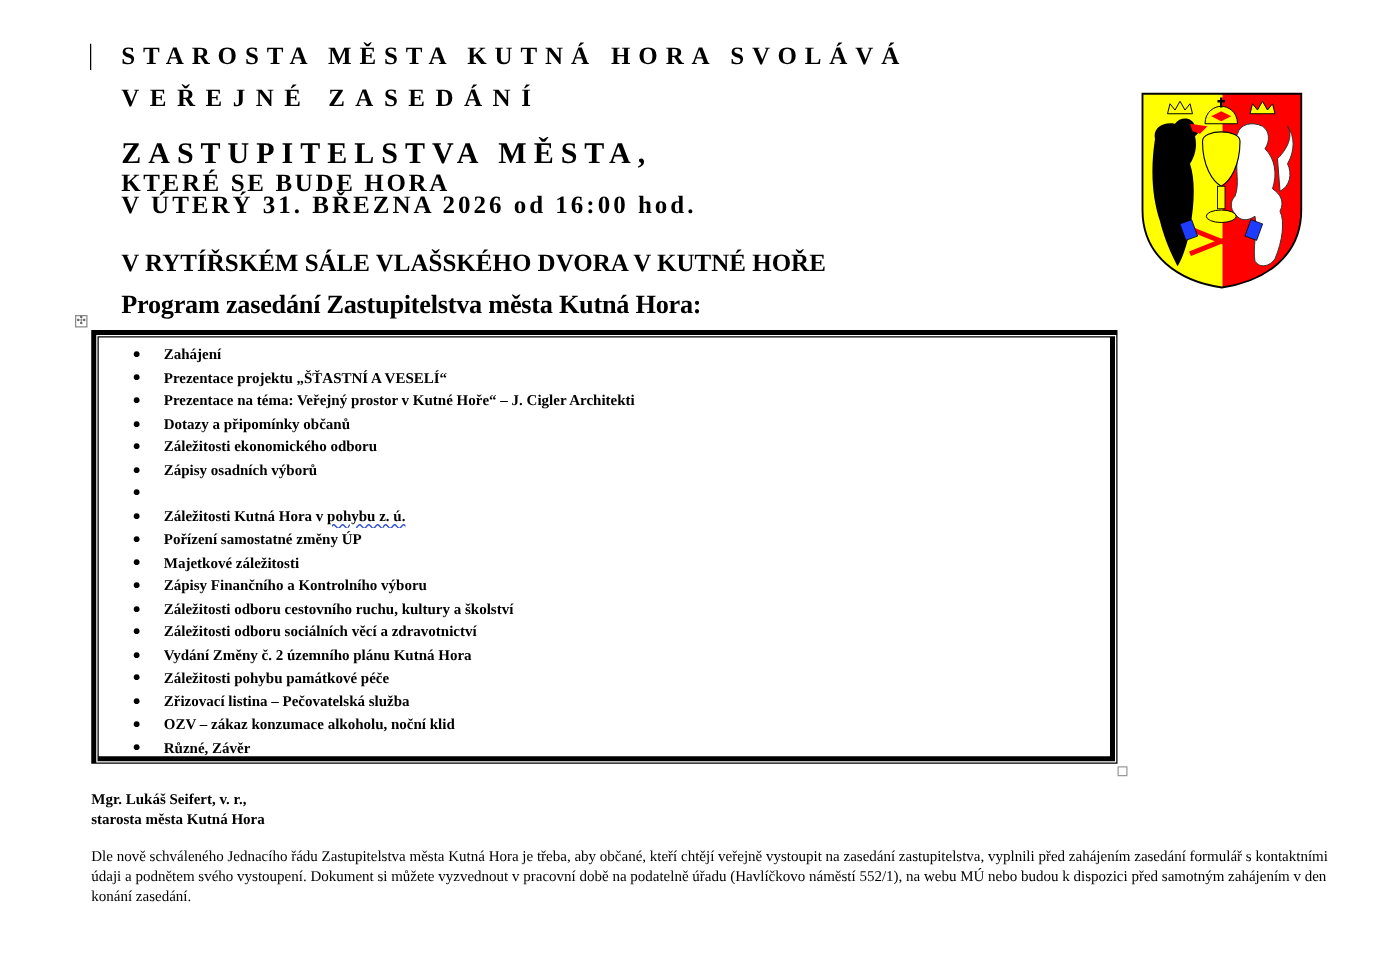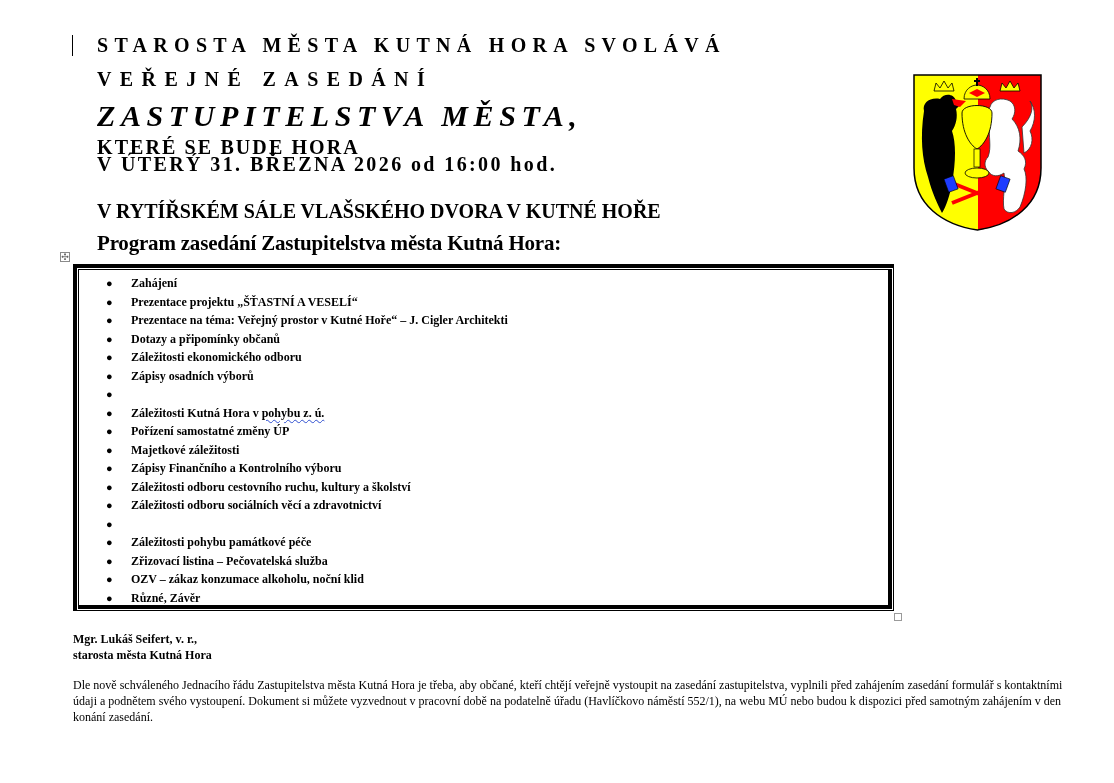--- a/index.html
+++ b/index.html
@@ -18,21 +18,21 @@
     .heading-line {
       position: absolute;
       left: 73px;
       font-weight: bold;
       white-space: nowrap;
       line-height: 1;
       margin-left: 24px;
     }
     #h1 { top: 35px; font-size: 20px; letter-spacing: 6.3px; }
     #h2 { top: 69px; font-size: 20px; letter-spacing: 8.4px; }
-    #h3 { top: 101px; font-size: 30px; letter-spacing: 5.6px; font-style: italic; }
+    #h3 { top: 111px; font-size: 24px; letter-spacing: 5.6px; }
     #h4 { top: 137px; font-size: 20px; letter-spacing: 2.1px; }
     #h5 { top: 154px; font-size: 20px; letter-spacing: 2.4px; }
     #h6 { top: 201px; font-size: 20px; letter-spacing: 0px; }
     #h7 { top: 233px; font-size: 21px; letter-spacing: -0.2px; }
 
     .cursor {
       position: absolute;
       left: 72px;
       top: 35px;
       width: 1px;
@@ -252,20 +252,21 @@
       <li class="agenda-item">
           <span class="bullet">●</span>
           <span class="label">Záležitosti odboru cestovního ruchu, kultury a školství</span>
         </li>
       <li class="agenda-item">
           <span class="bullet">●</span>
           <span class="label">Záležitosti odboru sociálních věcí a zdravotnictví</span>
         </li>
       <li class="agenda-item">
           <span class="bullet">●</span>
+          <span class="label">Vydání Změny č. 2 územního plánu Kutná Hora</span>
         </li>
       <li class="agenda-item">
           <span class="bullet">●</span>
           <span class="label">Záležitosti pohybu památkové péče</span>
         </li>
       <li class="agenda-item">
           <span class="bullet">●</span>
           <span class="label">Zřizovací listina – Pečovatelská služba</span>
         </li>
       <li class="agenda-item">

